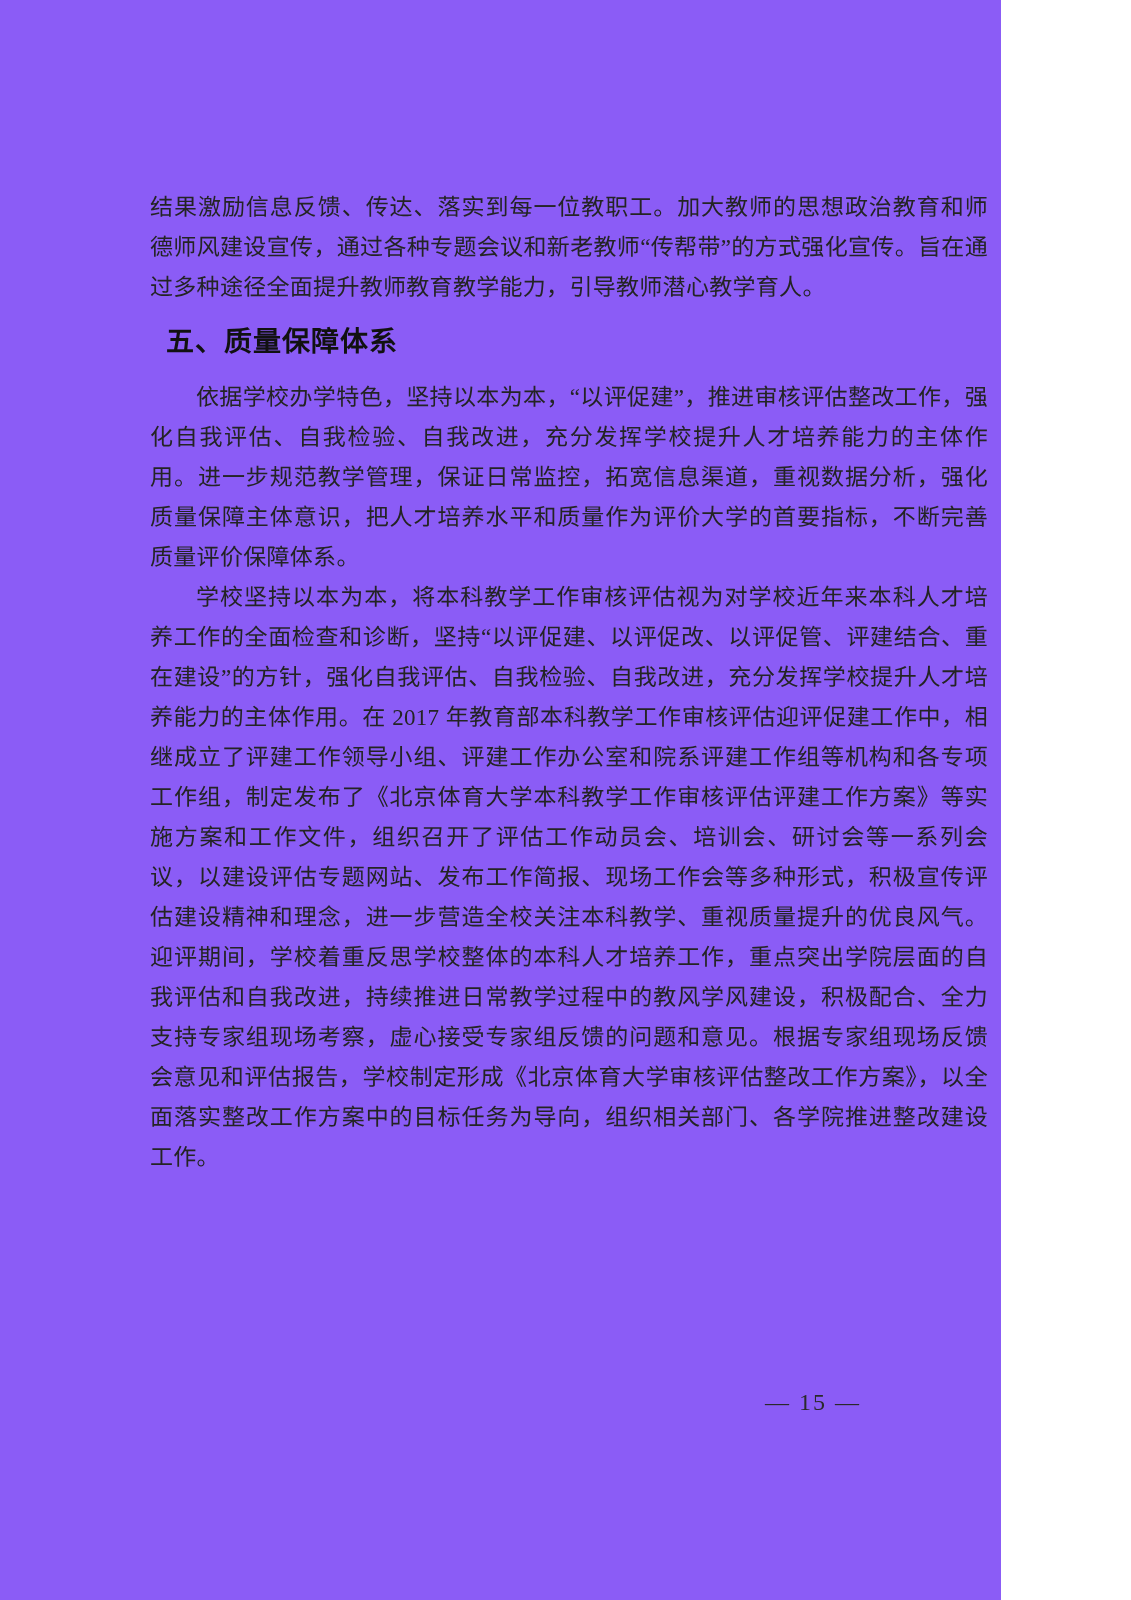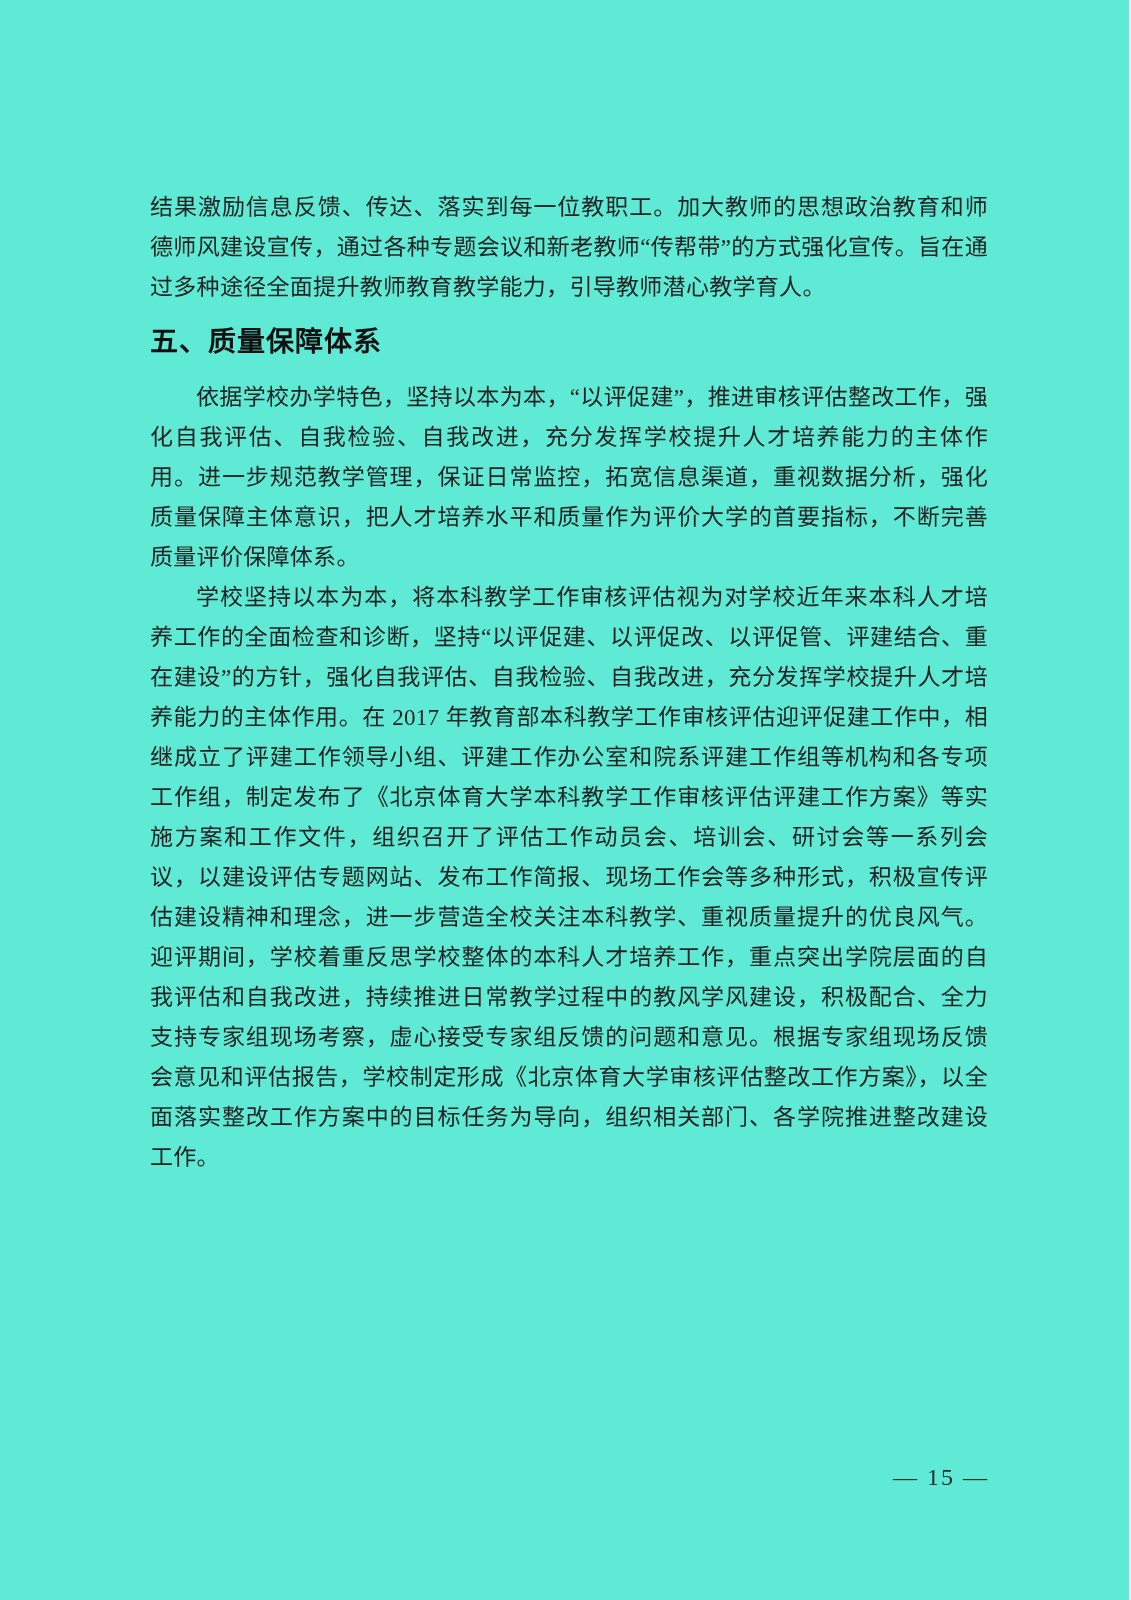--- a/index.html
+++ b/index.html
@@ -2,26 +2,27 @@
 <html lang="zh-CN"><head>
 <meta charset="utf-8">
 <style>
   html, body {
     margin: 0;
     padding: 0;
     background: #ffffff;
   }
   .page {
     position: relative;
-    width: 1129px;
+    width: 975px;
     height: 1600px;
-    background: #5eead4;
+    background: #8b5cf6;
     overflow: hidden;
     font-family: "Liberation Serif", "DejaVu Serif", serif;
     color: #222222;
+    padding-left: 26px;
   }
   .content {
     position: absolute;
     left: 150px;
     top: 188px;
     width: 838px;
   }
   .body-para {
     font-size: 23px;
     line-height: 40px;
@@ -34,35 +35,35 @@
   }
   .body-para.no-indent {
     text-indent: 0;
   }
   .heading-1 {
     font-family: "Liberation Sans", "DejaVu Sans", sans-serif;
     font-weight: bold;
     font-size: 28px;
     line-height: 34px;
     color: #111111;
-    margin: 17px 0 19px 0;
+    margin: 17px 0 19px 16px;
     letter-spacing: 1px;
   }
   .heading-2 {
     font-family: "Liberation Sans", "DejaVu Sans", sans-serif;
     font-weight: bold;
     font-size: 26px;
     line-height: 32px;
     color: #111111;
     margin: 20px 0 18px 0;
     letter-spacing: 1px;
   }
   .page-footer {
     position: absolute;
-    top: 1432px;
+    top: 1357px;
     right: 140px;
     font-size: 24px;
     line-height: 30px;
     color: #2a2a2a;
     letter-spacing: 2px;
     white-space: pre;
   }
 </style>
 </head>
 <body>

